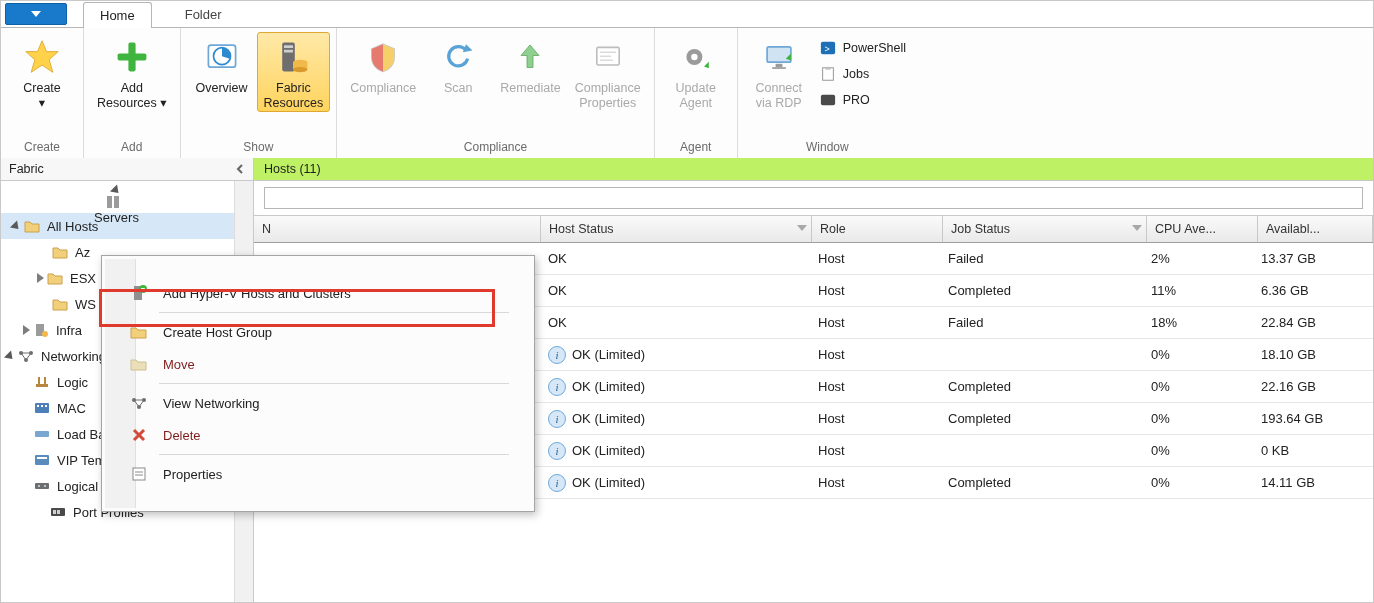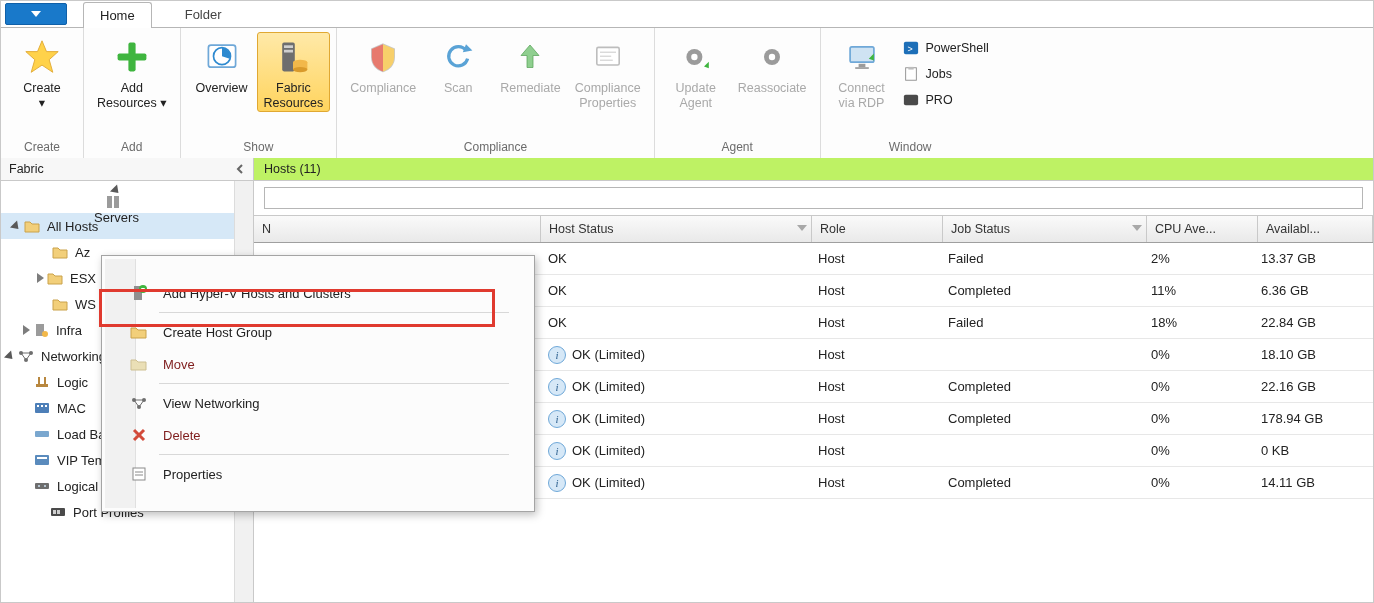--- a/index.html
+++ b/index.html
@@ -195,29 +195,20 @@
         <div class="rbtn disabled">
           <div class="ic">
             <svg viewBox="0 0 40 40" width="32" height="32">
                 <circle cx="18" cy="20" r="10" fill="#9b9b9b"></circle>
                 <circle cx="18" cy="20" r="4" fill="#fff"></circle>
                 <polygon points="30,32 36,26 36,34" fill="#3fb53f"></polygon>
               </svg>
           </div>
           <span>Update<br>Agent</span>
         </div>
-        <div class="rbtn disabled">
-          <div class="ic">
-            <svg viewBox="0 0 40 40" width="32" height="32">
-                <circle cx="20" cy="20" r="10" fill="#9b9b9b"></circle>
-                <circle cx="20" cy="20" r="4" fill="#fff"></circle>
-              </svg>
-          </div>
-          <span>Reassociate</span>
-        </div>
       </div>
       <div class="group-label">Agent</div>
     </div>
 
     <div class="group" style="border-right:none;">
       <div class="group-items">
         <div class="rbtn disabled">
           <div class="ic">
             <svg viewBox="0 0 40 40" width="34" height="34">
                 <rect x="6" y="8" width="28" height="18" rx="2" fill="#cfe3f3" stroke="#6fa8d8" stroke-width="2"></rect>
@@ -489,21 +480,21 @@
             </div>
             <div class="grow">
               <div class="gc col-n"></div>
               <div class="gc col-hs">
                 <span class="info-ic">i</span>
                 <span>OK (Limited)</span>
               </div>
               <div class="gc col-r">Host</div>
               <div class="gc col-js">Completed</div>
               <div class="gc col-c">0%</div>
-              <div class="gc col-a">178.94 GB</div>
+              <div class="gc col-a">193.64 GB</div>
             </div>
             <div class="grow">
               <div class="gc col-n"></div>
               <div class="gc col-hs">
                 <span class="info-ic">i</span>
                 <span>OK (Limited)</span>
               </div>
               <div class="gc col-r">Host</div>
               <div class="gc col-js"></div>
               <div class="gc col-c">0%</div>

